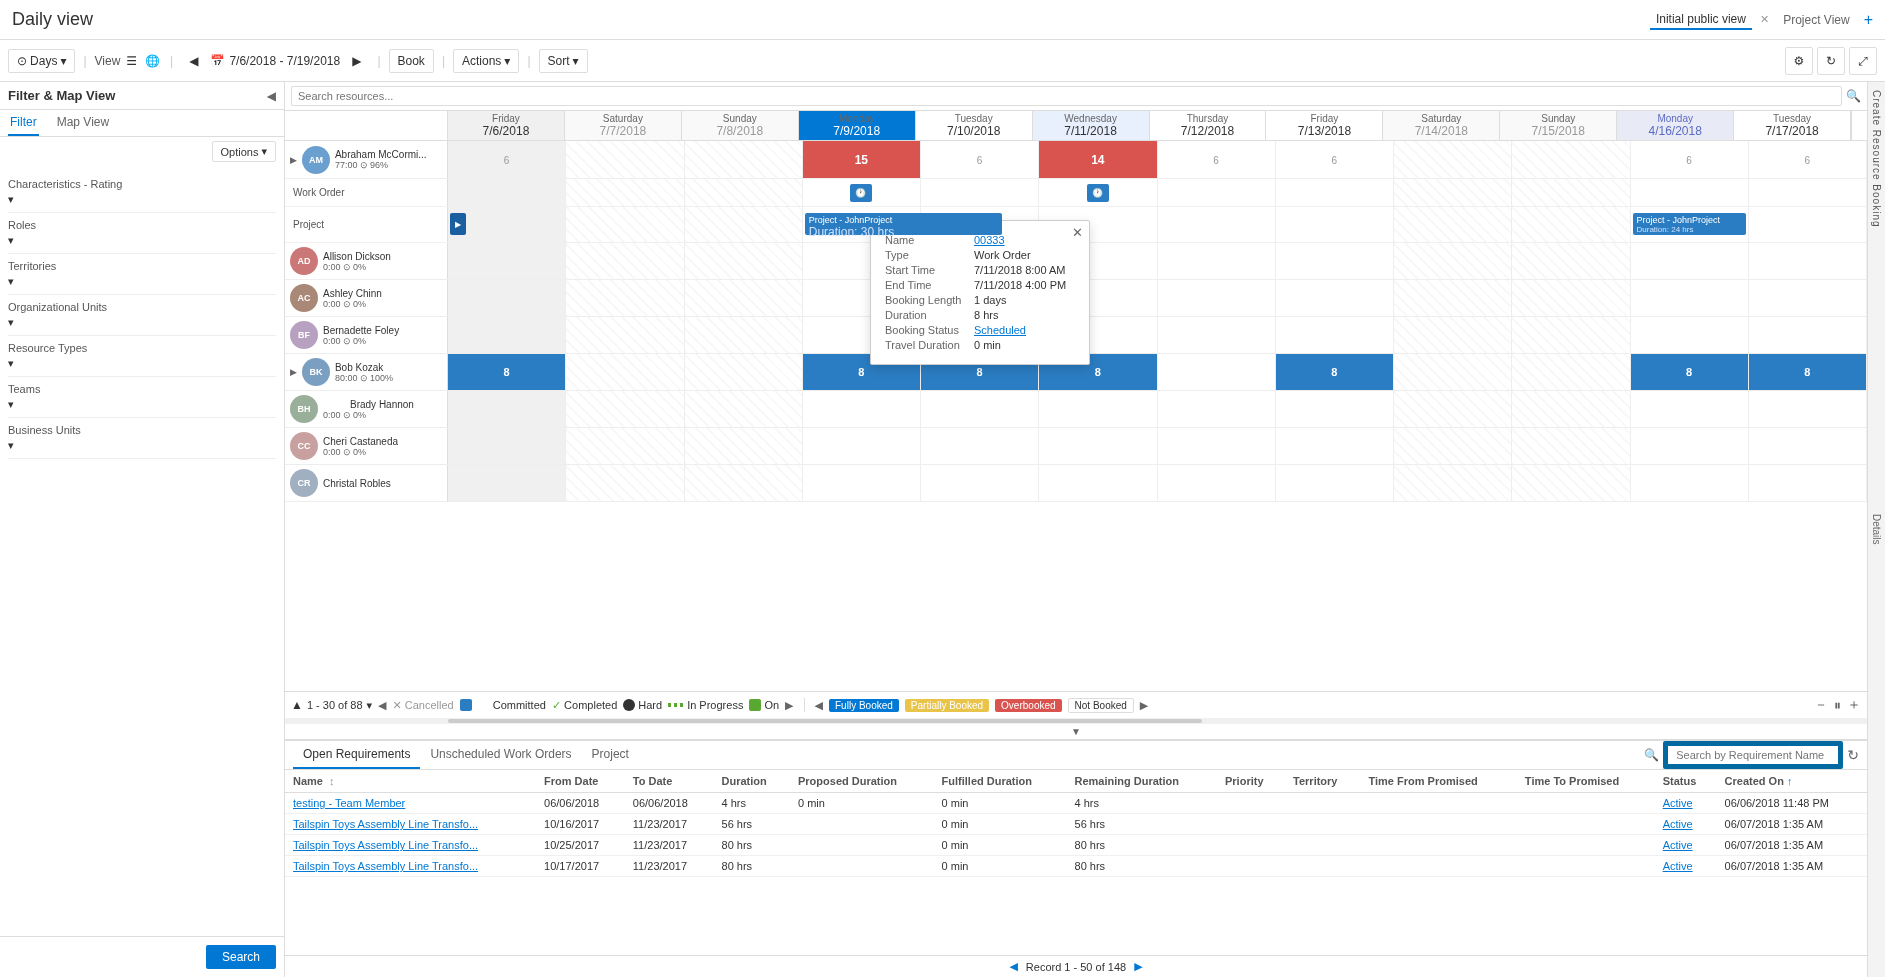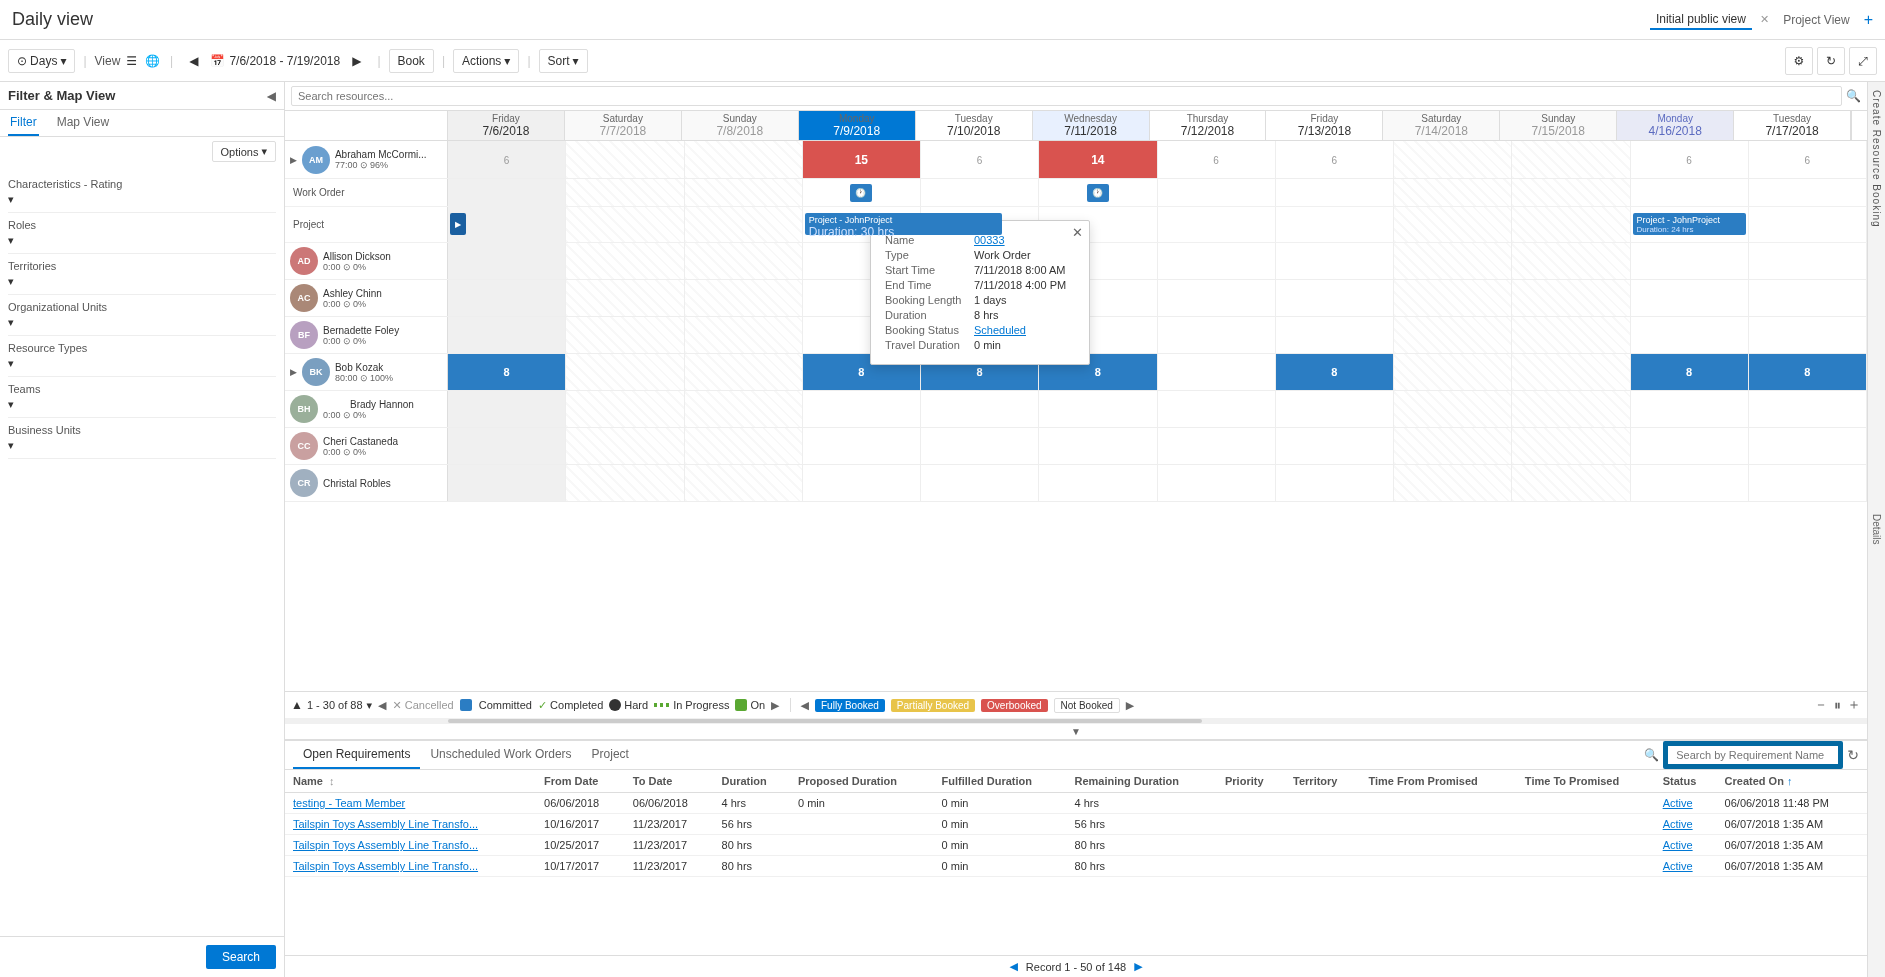--- a/index.html
+++ b/index.html
@@ -631,21 +631,21 @@
           <span style="font-size:12px;cursor:pointer;">▲</span>
           <span style="font-size:11px;color:#333;">1 - 30 of 88</span>
           <span style="cursor:pointer;">▾</span>
         </div>
         <span style="cursor:pointer;color:#666;">◀</span>
 
         <div style="display:flex;align-items:center;gap:3px;">
           <span style="color:#999;">✕</span>
           <span style="color:#999;">Cancelled</span>
         </div>
-        <div style="display:flex;align-items:flex-end;gap:7px;">
+        <div style="display:flex;align-items:flex-end;gap:21px;">
           <span style="display:inline-block;width:12px;height:12px;border-radius:2px;background:#2b7dc3;"></span>
           <span>Committed</span>
         </div>
         <div style="display:flex;align-items:center;gap:3px;">
           <span style="color:#5aa832;">✓</span>
           <span>Completed</span>
         </div>
         <div style="display:flex;align-items:center;gap:3px;">
           <span style="display:inline-block;width:12px;height:12px;border-radius:50%;background:#333;"></span>
           <span>Hard</span>

